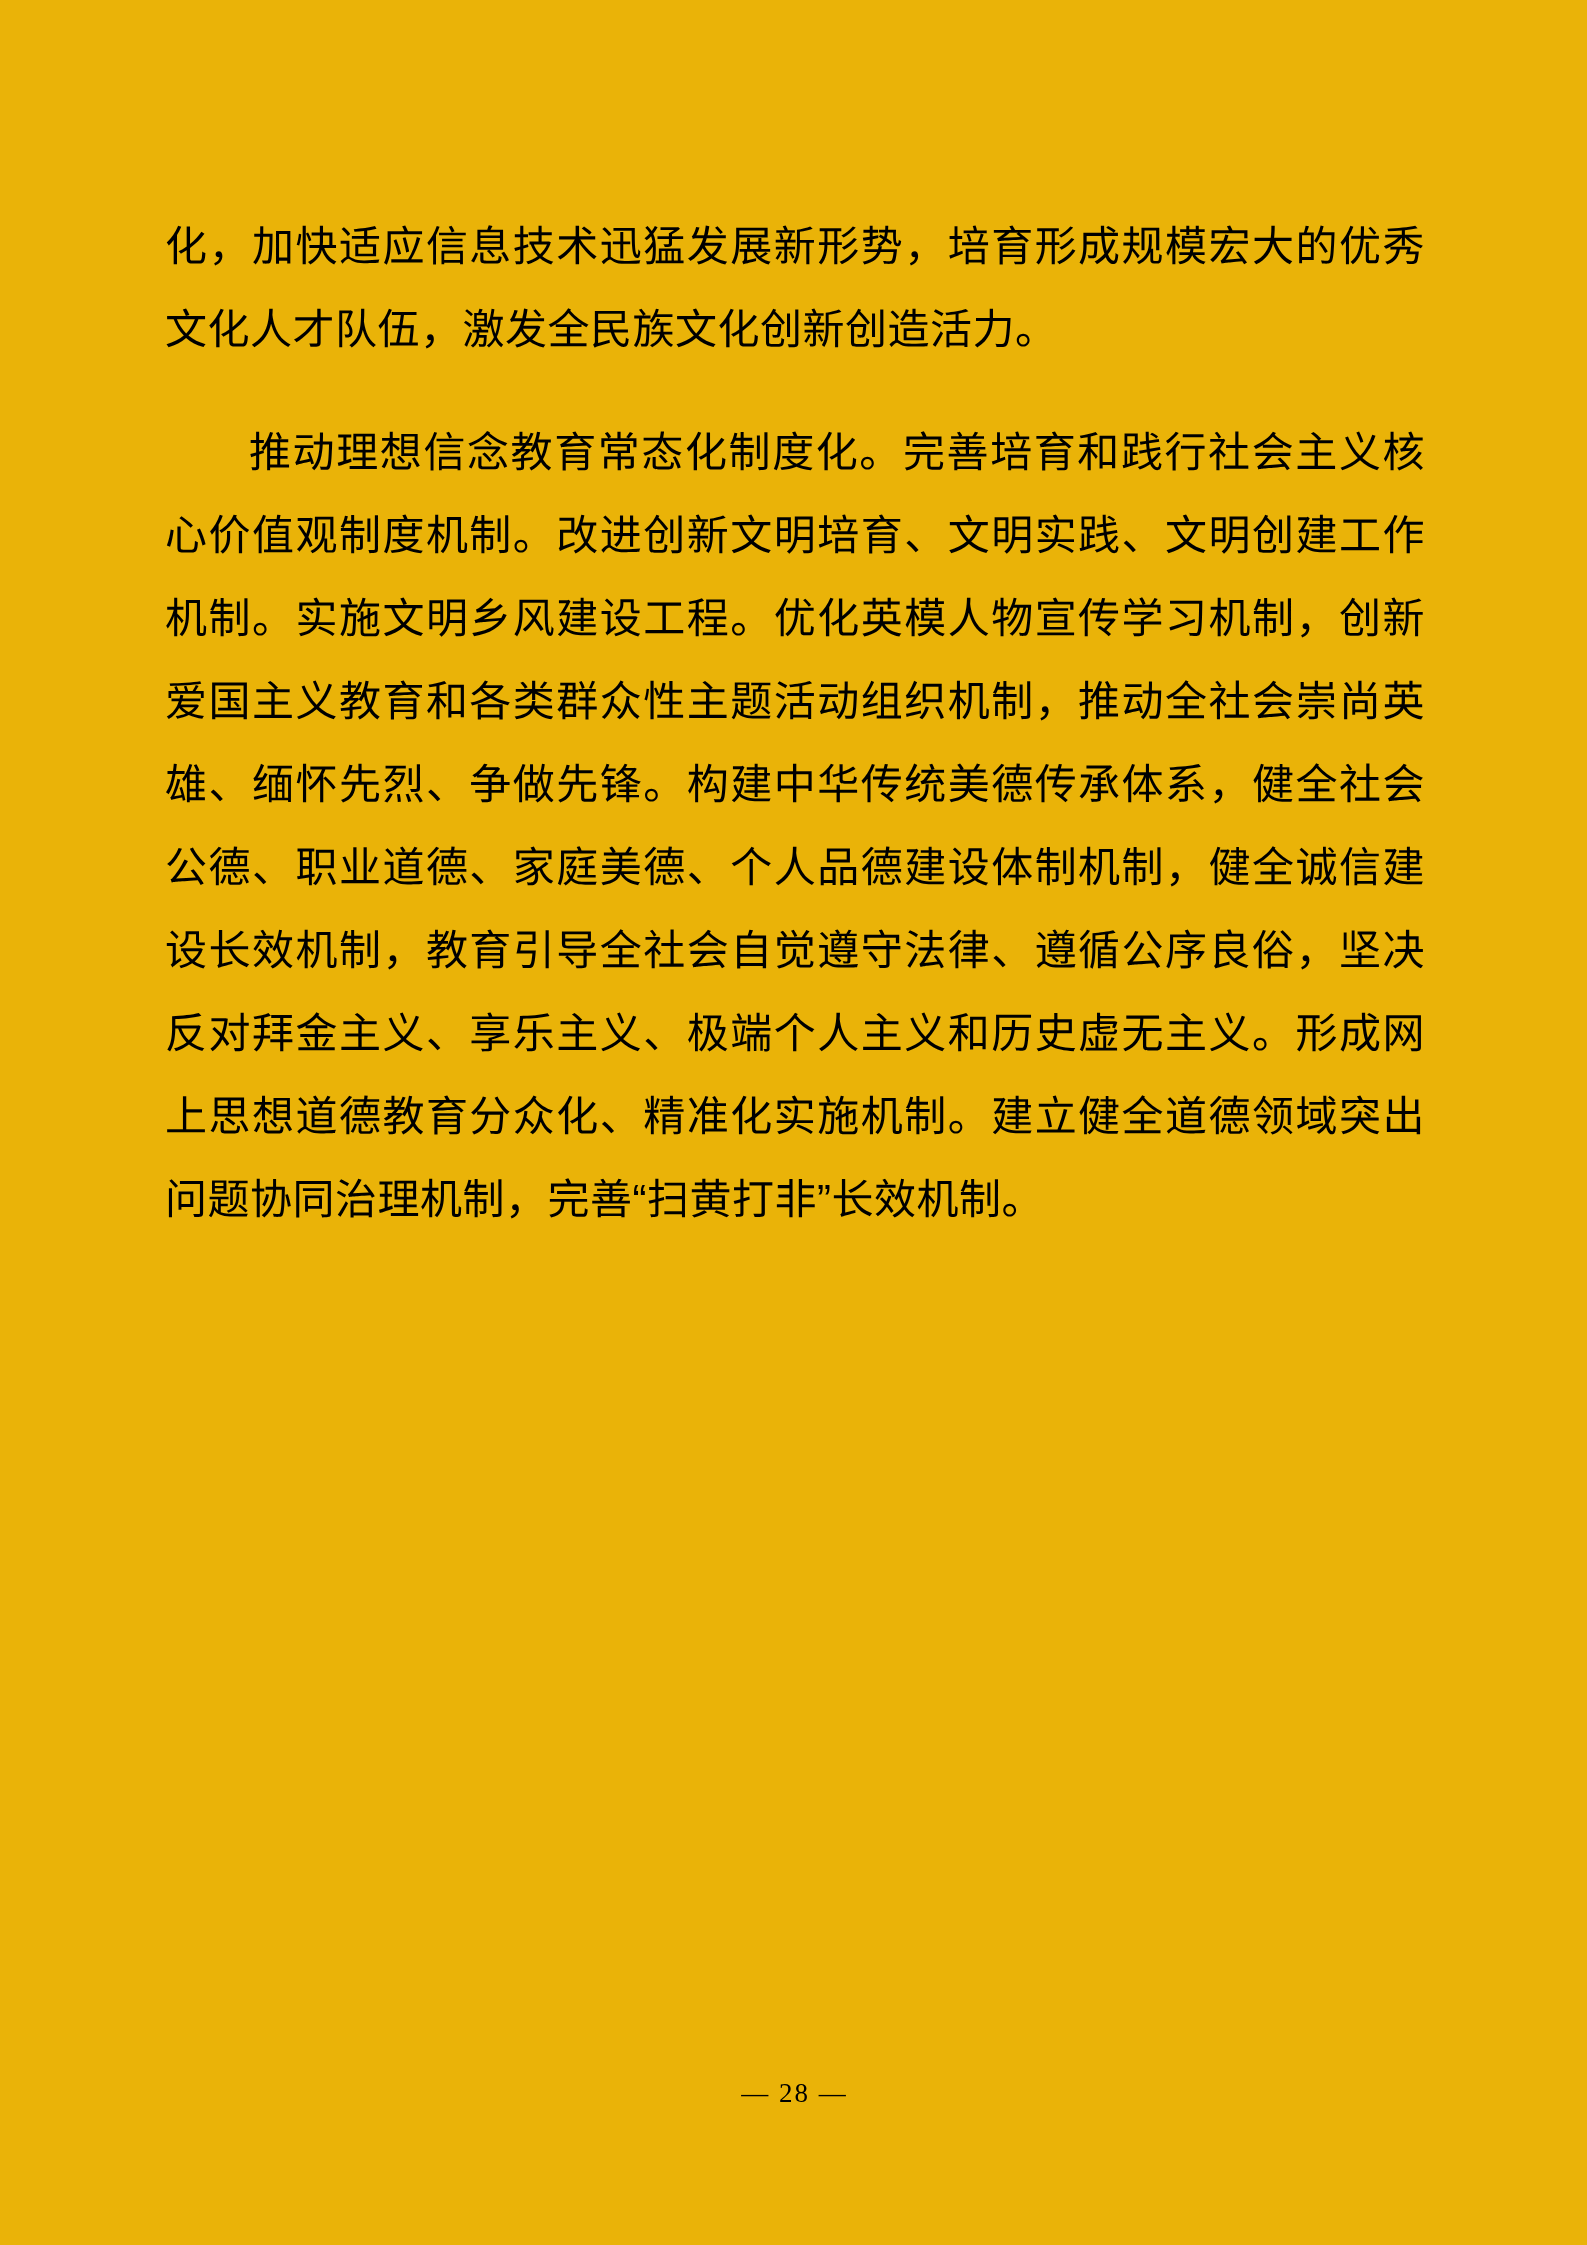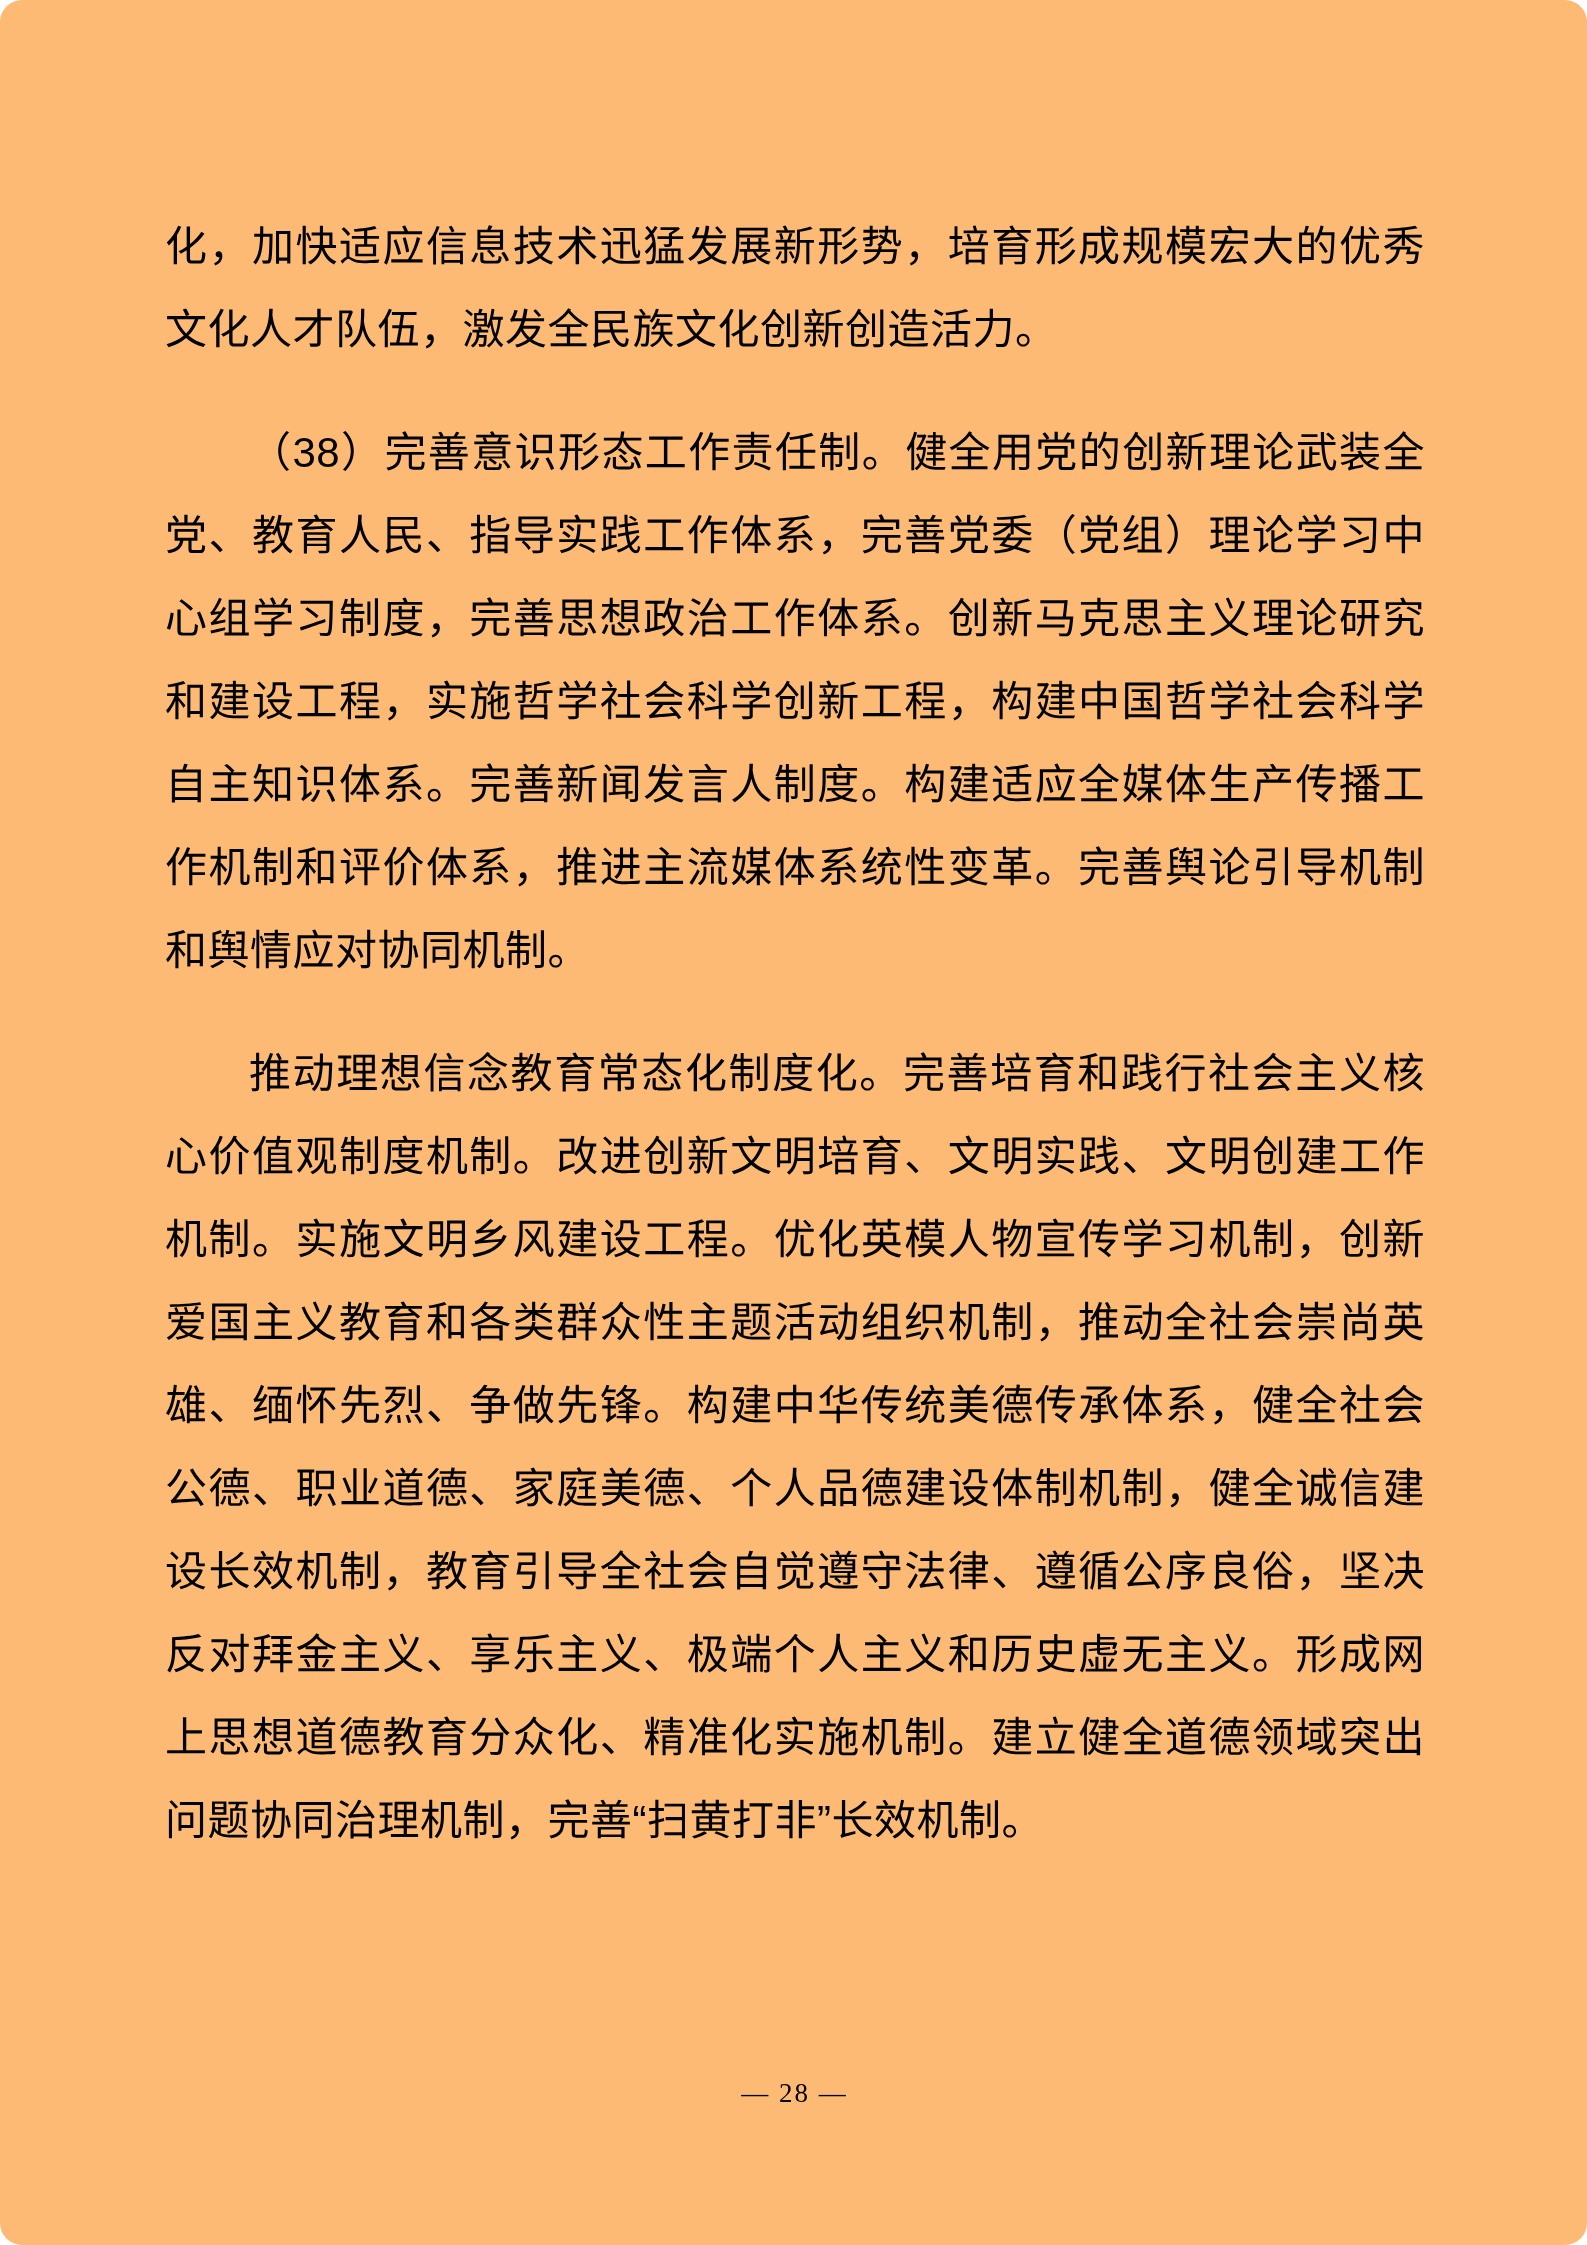--- a/index.html
+++ b/index.html
@@ -4,24 +4,23 @@
 <style>
   html, body {
     margin: 0;
     padding: 0;
     background: #ffffff;
   }
   .page {
     position: relative;
     width: 1587px;
     height: 2245px;
-    background: #fdba74;
+    background: #eab308;
     overflow: hidden;
     font-family: "Liberation Sans", "DejaVu Sans", sans-serif;
-    border-radius: 22px;
   }
   .content {
     position: absolute;
     left: 165px;
     top: 205px;
     width: 1260px;
     color: #000000;
     font-size: 42px;
     line-height: 83px;
     text-align: justify;
@@ -45,17 +44,16 @@
     font-family: "Liberation Serif", "DejaVu Serif", serif;
     letter-spacing: 2px;
   }
 </style>
 </head>
 <body>
 
 <div class="page">
   <div class="content">
     <p>化，加快适应信息技术迅猛发展新形势，培育形成规模宏大的优秀文化人才队伍，激发全民族文化创新创造活力。</p>
-    <p class="indent">（38）完善意识形态工作责任制。健全用党的创新理论武装全党、教育人民、指导实践工作体系，完善党委（党组）理论学习中心组学习制度，完善思想政治工作体系。创新马克思主义理论研究和建设工程，实施哲学社会科学创新工程，构建中国哲学社会科学自主知识体系。完善新闻发言人制度。构建适应全媒体生产传播工作机制和评价体系，推进主流媒体系统性变革。完善舆论引导机制和舆情应对协同机制。</p>
     <p class="indent">推动理想信念教育常态化制度化。完善培育和践行社会主义核心价值观制度机制。改进创新文明培育、文明实践、文明创建工作机制。实施文明乡风建设工程。优化英模人物宣传学习机制，创新爱国主义教育和各类群众性主题活动组织机制，推动全社会崇尚英雄、缅怀先烈、争做先锋。构建中华传统美德传承体系，健全社会公德、职业道德、家庭美德、个人品德建设体制机制，健全诚信建设长效机制，教育引导全社会自觉遵守法律、遵循公序良俗，坚决反对拜金主义、享乐主义、极端个人主义和历史虚无主义。形成网上思想道德教育分众化、精准化实施机制。建立健全道德领域突出问题协同治理机制，完善“扫黄打非”长效机制。</p>
   </div>
   <div class="footer">— 28 —</div>
 </div>
 
 </body></html>

